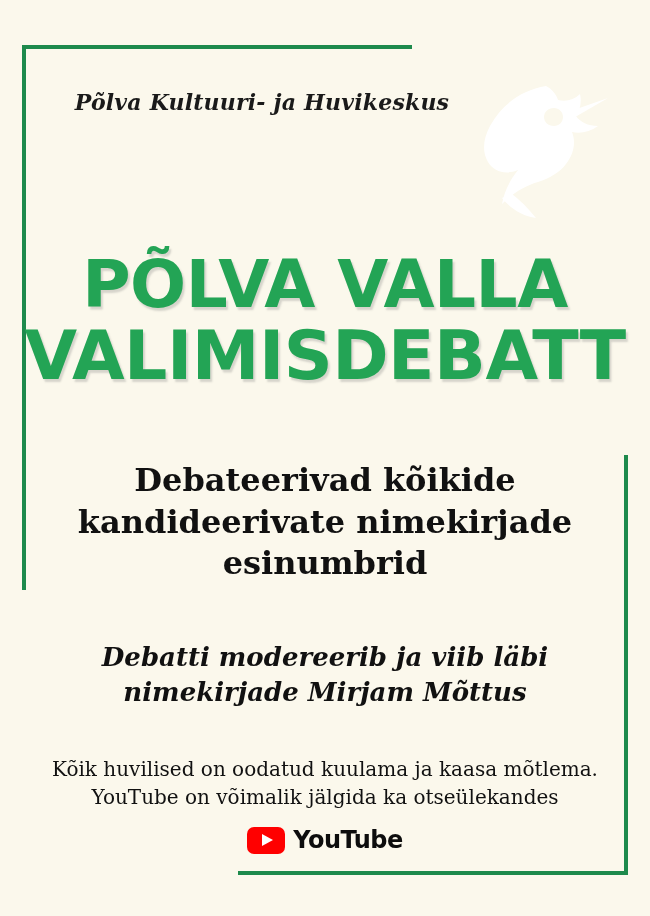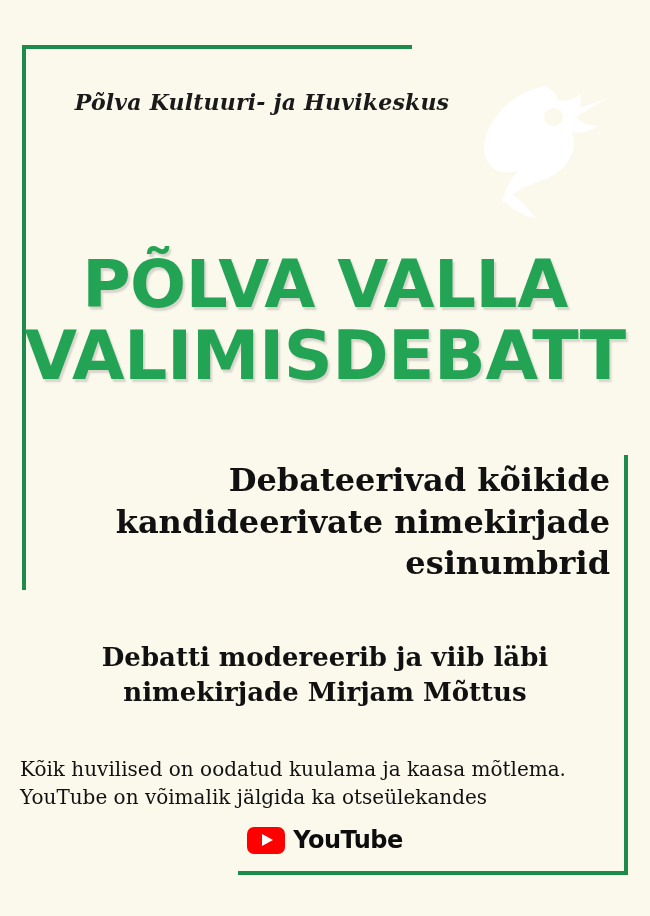--- a/index.html
+++ b/index.html
@@ -105,49 +105,50 @@
   }
   .title .l1 { display: block; }
   .title .l2 { display: block; font-size: 68px; }
 
   
   .subtitle {
     position: absolute;
     left: 40px;
     right: 40px;
     top: 460px;
-    text-align: right;
+    text-align: center;
     font-family: "DejaVu Serif", serif;
     font-weight: bold;
     font-size: 32px;
     line-height: 1.3;
     color: #111;
   }
 
   
   .moderator {
     position: absolute;
     left: 40px;
     right: 40px;
     top: 640px;
     text-align: center;
     font-family: "DejaVu Serif", serif;
+    font-style: italic;
     font-weight: bold;
     font-size: 26px;
     line-height: 1.35;
     color: #111;
   }
 
   
   .footnote {
     position: absolute;
     left: 20px;
     right: 20px;
     top: 755px;
-    text-align: left;
+    text-align: center;
     font-family: "DejaVu Serif", serif;
     font-size: 20px;
     line-height: 1.4;
     color: #111;
   }
 
   
   .youtube {
     position: absolute;
     left: 0;

